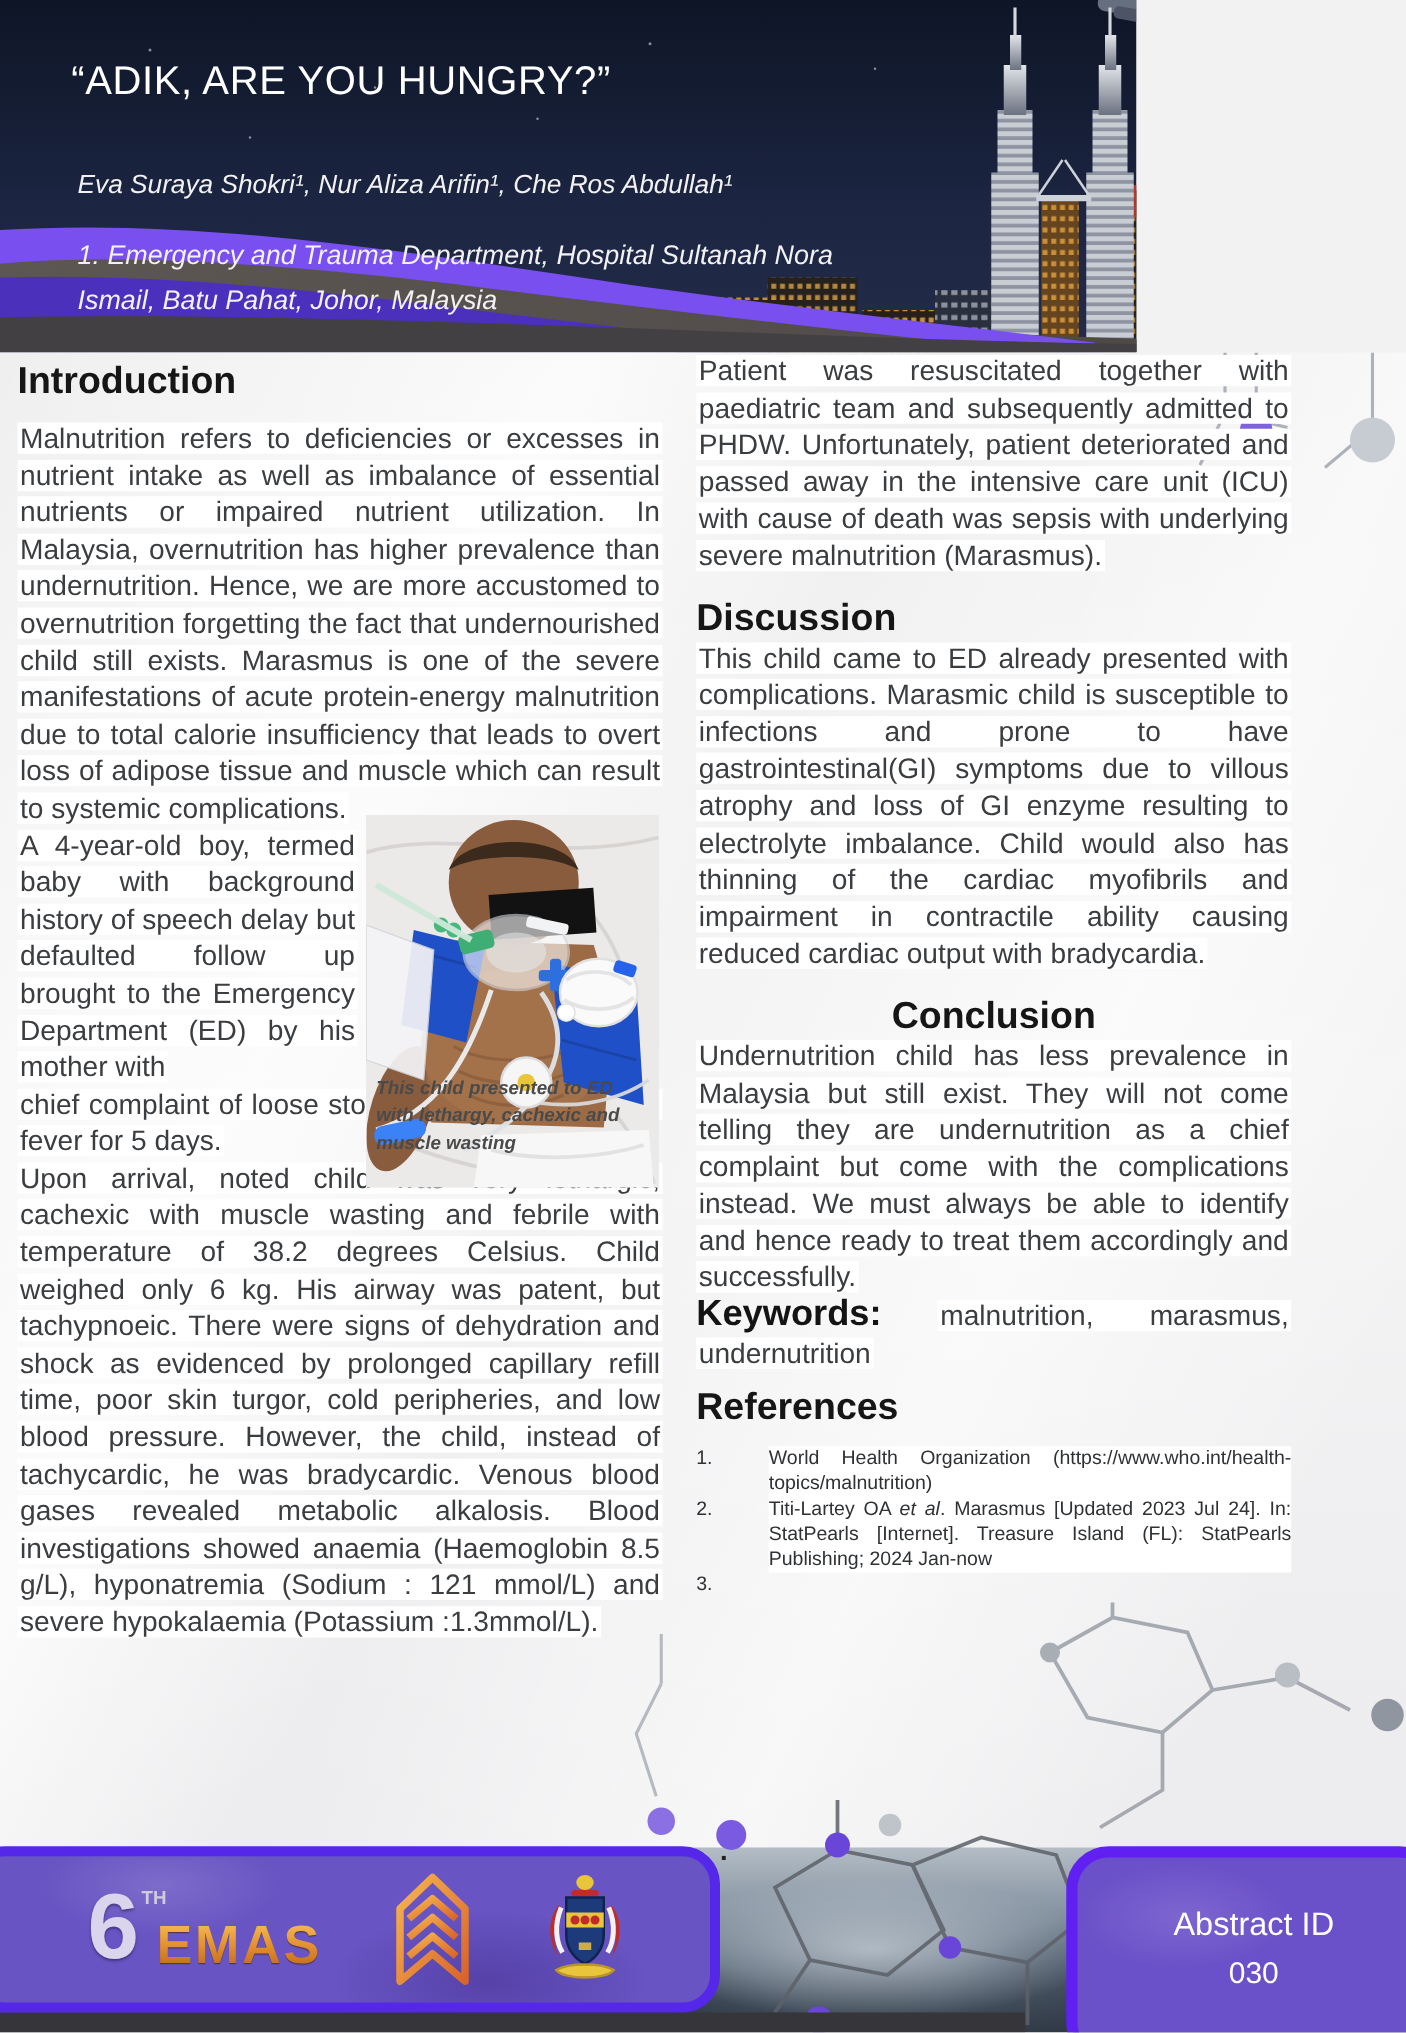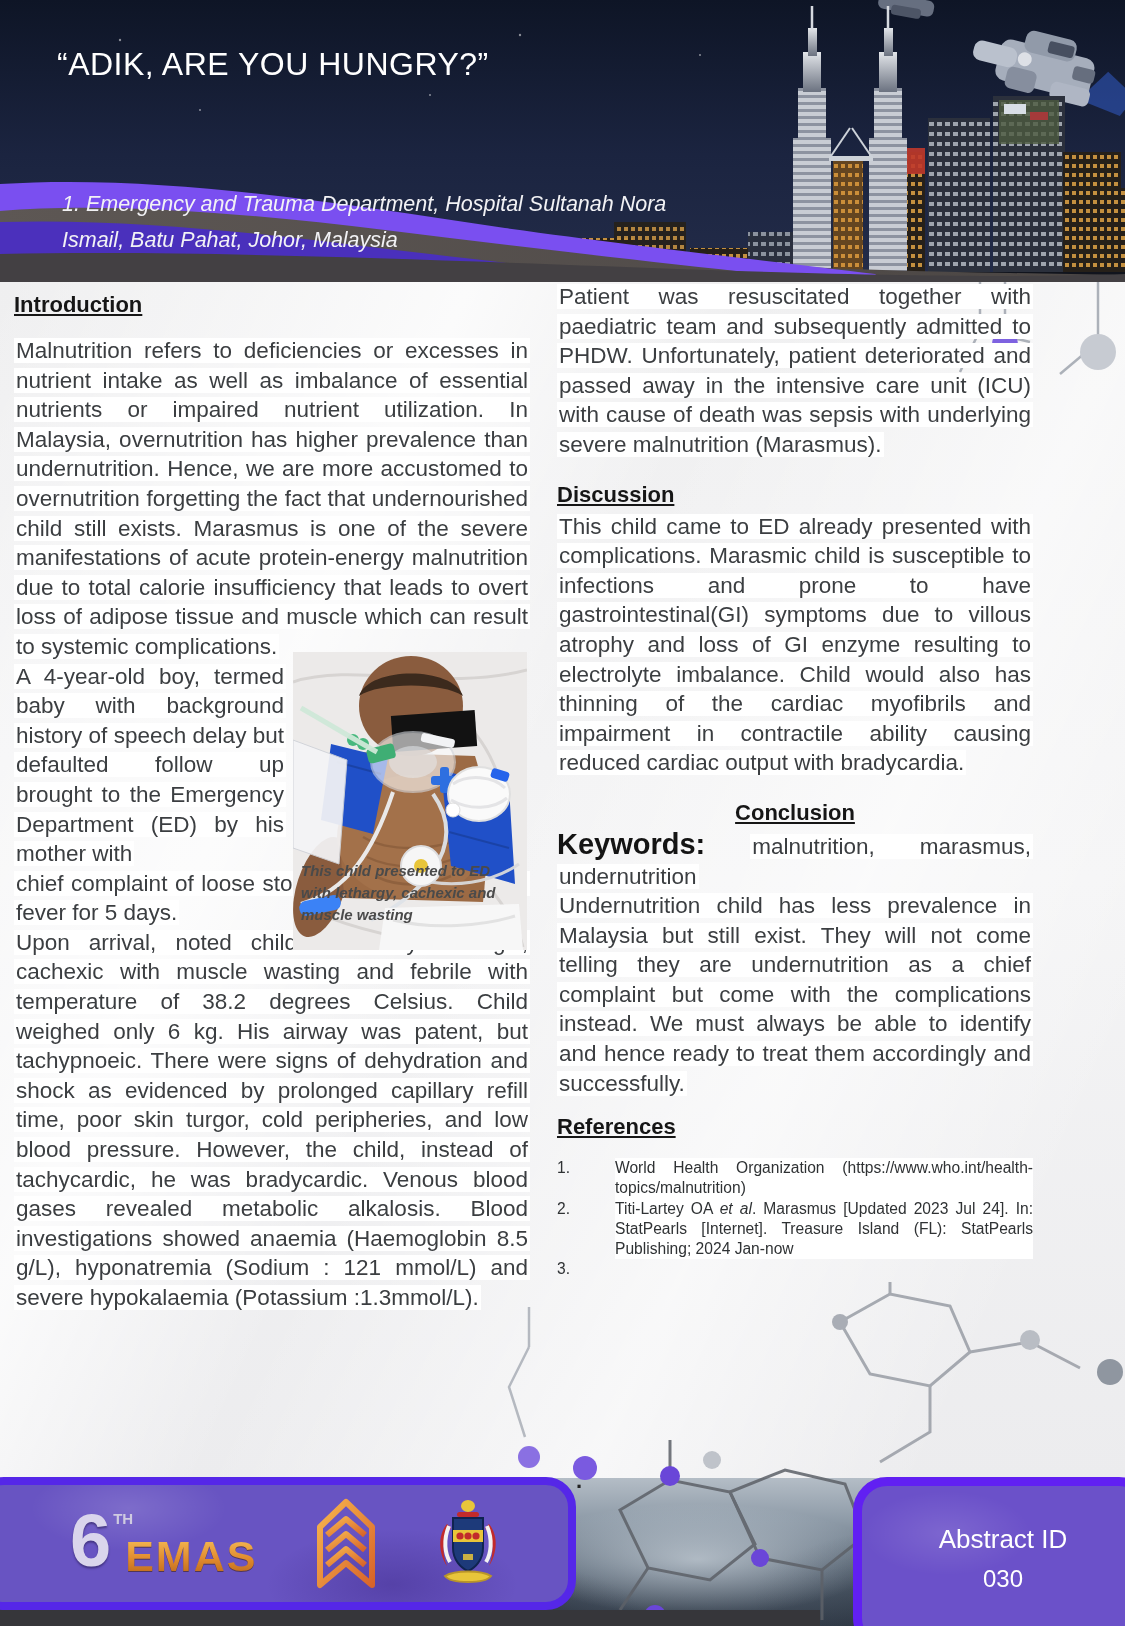--- a/index.html
+++ b/index.html
@@ -1,37 +1,37 @@
 <!DOCTYPE html>
 <html><head>
 <meta charset="utf-8">
 <style>
   html,body{margin:0;padding:0;background:#d8d8d8;}
   .page{position:relative;width:1125px;height:1626px;overflow:hidden;
         font-family:"Liberation Sans",sans-serif;background:#f2f2f3;}
 
   
-  .header{position:absolute;left:0;top:0;width:1125px;height:282px;overflow:hidden;}
+  .header{position:absolute;left:0;top:0;width:909px;height:282px;overflow:hidden;}
   .header svg{position:absolute;left:0;top:0;}
   .hdr-title{position:absolute;left:57px;top:46px;color:#fff;font-size:32px;
              letter-spacing:.5px;font-weight:400;}
   .hdr-authors{position:absolute;left:62px;top:136px;color:#f2f2f5;font-size:21px;
                font-style:italic;}
   .hdr-affil{position:absolute;left:62px;top:186px;color:#f2f2f5;font-size:21.5px;
              font-style:italic;line-height:36px;width:700px;}
 
   
   .body{position:absolute;left:0;top:282px;width:1125px;height:1196px;
         background:
           linear-gradient(115deg, rgba(255,255,255,.0) 0%, rgba(255,255,255,.75) 28%,
                           rgba(255,255,255,0) 45%, rgba(255,255,255,.6) 68%, rgba(255,255,255,0) 88%),
           linear-gradient(180deg,#efeff0 0%,#f4f4f5 50%,#ececee 100%);}
   .col-left{position:absolute;left:14px;top:0;width:516px;}
   .col-right{position:absolute;left:557px;top:0;width:476px;}
-  h2{font-size:22px;line-height:34px;font-weight:700;color:#161616;margin:0;text-decoration:underline;}
+  h2{font-size:30px;line-height:34px;font-weight:700;color:#161616;margin:0;}
   h2.case{color:#37424a;}
   p.body-text{font-size:22.5px;line-height:29.6px;color:#3b3e41;margin:0;
               text-align:justify;}
   .hl{background:#fff;box-decoration-break:clone;-webkit-box-decoration-break:clone;
       padding:0 2px;}
   .kw-head{font-weight:700;font-size:29px;color:#141414;}
 
   
   .h-intro{margin:6px 0 14px 0;}
   .p-intro{margin-top:4px;}
@@ -209,20 +209,21 @@
       <g>
         <path d="M0,186 C150,194 310,214 490,240 C660,262 820,270 1010,273 L1125,275 L1125,282 L0,282 Z" fill="url(#gray1)"></path>
         <path d="M0,184 C160,174 330,202 505,228 C665,250 780,262 875,274 L885,282 L838,282
                  C705,268 545,250 385,230 C240,212 100,202 0,211 Z" fill="#7a4ff0"></path>
         <path d="M0,222 C130,218 270,234 395,250 C490,261 565,269 635,282 L0,282 Z" fill="#4a2ec2" opacity=".95"></path>
         <path d="M0,254 C210,250 430,260 710,270 C910,277 1050,277 1125,274 L1125,282 L0,282 Z" fill="#434043"></path>
       </g>
     </svg>
 
     <div class="hdr-title">“ADIK, ARE YOU HUNGRY?”</div>
+    <div class="hdr-authors">Eva Suraya Shokri¹, Nur Aliza Arifin¹, Che Ros Abdullah¹</div>
     <div class="hdr-affil">
       <div>1. Emergency and Trauma Department, Hospital Sultanah Nora</div>
       <div>Ismail, Batu Pahat, Johor, Malaysia</div>
     </div>
   </div>
 
   <div class="body">
 
     <svg class="decor" style="left:940px;top:0;" width="185" height="180" viewBox="0 0 185 180">
       <g stroke="#9aa0aa" stroke-width="2.5" fill="none" opacity=".8">
@@ -265,26 +266,26 @@
       <p class="body-text p-case2"><span class="hl">Upon arrival, noted child was very lethargic, cachexic with muscle wasting and febrile with temperature of 38.2 degrees Celsius. Child weighed only 6 kg. His airway was patent, but tachypnoeic. There were signs of dehydration and shock as evidenced by prolonged capillary refill time, poor skin turgor, cold peripheries, and low blood pressure. However, the child, instead of tachycardic, he was bradycardic. Venous blood gases revealed metabolic alkalosis. Blood investigations showed anaemia (Haemoglobin 8.5 g/L), hyponatremia (Sodium : 121 mmol/L) and severe hypokalaemia (Potassium :1.3mmol/L).</span></p>
     </div>
 
     <div class="col-right">
       <p class="body-text p-outcome"><span class="hl">Patient was resuscitated together with paediatric team and subsequently admitted to PHDW. Unfortunately, patient deteriorated and passed away in the intensive care unit (ICU) with cause of death was sepsis with underlying severe malnutrition (Marasmus).</span></p>
 
       <h2 class="h-disc">Discussion</h2>
       <p class="body-text p-disc"><span class="hl">This child came to ED already presented with complications. Marasmic child is susceptible to infections and prone to have gastrointestinal(GI) symptoms due to villous atrophy and loss of GI enzyme resulting to electrolyte imbalance. Child would also has thinning of the cardiac myofibrils and impairment in contractile ability causing reduced cardiac output with bradycardia.</span></p>
 
       <h2 class="h-conc">Conclusion</h2>
+      <p class="body-text p-conc"><span class="hl">Undernutrition child has less prevalence in Malaysia but still exist. They will not come telling they are undernutrition as a chief complaint but come with the complications instead. We must always be able to identify and hence ready to treat them accordingly and successfully.</span></p>
+
       <p class="body-text p-kw">
         <span class="kw-head">Keywords:</span>
         <span class="hl">malnutrition, marasmus, undernutrition</span>
       </p>
-
-      <p class="body-text p-conc"><span class="hl">Undernutrition child has less prevalence in Malaysia but still exist. They will not come telling they are undernutrition as a chief complaint but come with the complications instead. We must always be able to identify and hence ready to treat them accordingly and successfully.</span></p>
 
       <h2 class="h-refs">References</h2>
       <div class="refs">
         <div class="ref-item">
           <span class="ref-num">1.</span>
           <span class="ref-text"><span>World Health Organization (https://www.who.int/health-topics/malnutrition)</span><em></em><span></span></span>
         </div>
         <div class="ref-item">
           <span class="ref-num">2.</span>
           <span class="ref-text"><span>Titi-Lartey OA </span><em>et al</em><span>. Marasmus [Updated 2023 Jul 24]. In: StatPearls [Internet]. Treasure Island (FL): StatPearls Publishing; 2024 Jan-now</span></span>

